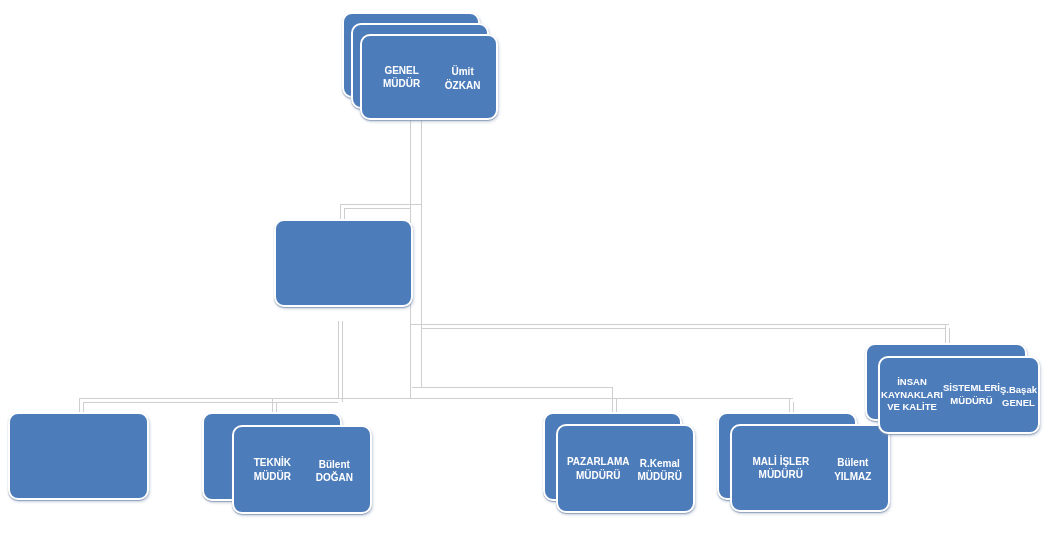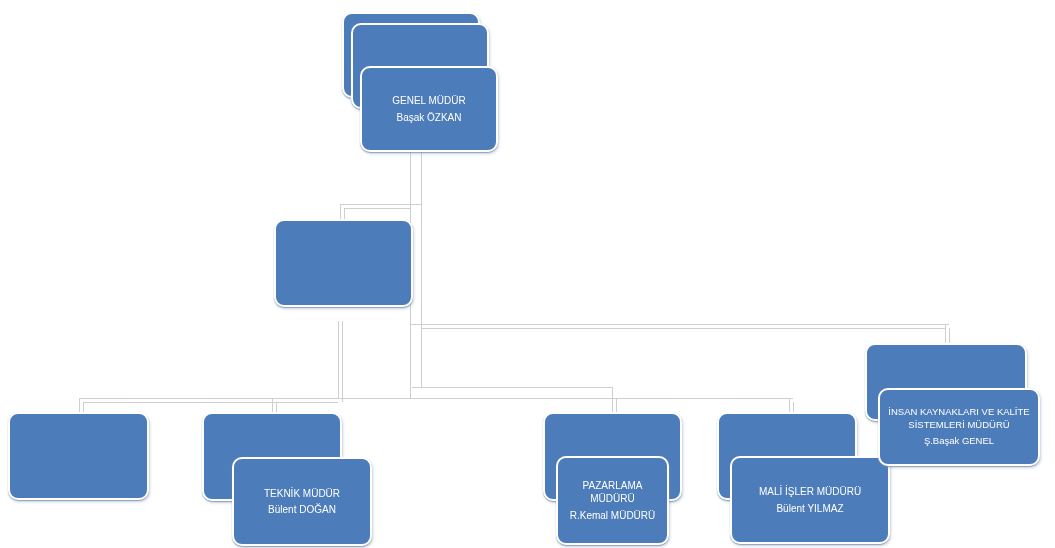--- a/index.html
+++ b/index.html
@@ -15,25 +15,24 @@
   .cl.v { width:1px; }
   
   .nodebox {
     position:absolute; box-sizing:border-box;
     background:#4d7cba;
     border:2px solid #ffffff;
     border-radius:10px;
     box-shadow:0 1px 1px rgba(125,145,175,0.75), 1px 2px 3px rgba(125,145,175,0.38);
   }
   .nodebox.front {
-    display:flex; flex-direction:column; align-items:center; justify-content:center;
+    display:flex; flex-direction:row; align-items:center; justify-content:center;
     text-align:center; color:#ffffff;
-    font-weight:normal; font-size:10px; line-height:1.35;
+    font-weight:bold; font-size:10px; line-height:1.35;
     padding:0 6px;
-    margin-top:32px;
   }
   .nodebox .pname { margin-top:3px; }
   .nodebox.small-text { font-size:9.5px; padding:0 3px; }
 </style>
 </head>
 <body>
 
 <div class="canvas">
 
   <div class="cl v" style="left:410px;top:119px;height:279px"></div>
@@ -62,35 +61,35 @@
   <div class="cl v" style="left:276px;top:402px;height:11px"></div>
   <div class="cl v" style="left:612px;top:387px;height:26px"></div>
   <div class="cl v" style="left:616px;top:398px;height:15px"></div>
   <div class="cl v" style="left:789px;top:398px;height:15px"></div>
   <div class="cl v" style="left:793px;top:402px;height:11px"></div>
 
   <div class="nodebox" style="left:342px;top:12px;width:138px;height:86px"></div>
   <div class="nodebox" style="left:351px;top:23px;width:138px;height:86px"></div>
   <div class="nodebox front" style="left:360px;top:34px;width:138px;height:86px">
     <div class="title">GENEL MÜDÜR</div>
-    <div class="pname">Başak ÖZKAN</div>
+    <div class="pname">Ümit ÖZKAN</div>
   </div>
 
   <div class="nodebox" style="left:274px;top:219px;width:139px;height:88px"></div>
 
   <div class="nodebox" style="left:8px;top:412px;width:141px;height:88px"></div>
 
   <div class="nodebox" style="left:202px;top:412px;width:140px;height:89px"></div>
   <div class="nodebox front" style="left:232px;top:425px;width:140px;height:89px">
     <div class="title">TEKNİK MÜDÜR</div>
     <div class="pname">Bülent DOĞAN</div>
   </div>
 
   <div class="nodebox" style="left:543px;top:412px;width:139px;height:89px"></div>
-  <div class="nodebox front" style="left:556px;top:424px;width:113px;height:89px">
+  <div class="nodebox front" style="left:556px;top:424px;width:139px;height:89px">
     <div class="title">PAZARLAMA MÜDÜRÜ</div>
     <div class="pname">R.Kemal MÜDÜRÜ</div>
   </div>
 
   <div class="nodebox" style="left:717px;top:412px;width:140px;height:88px"></div>
   <div class="nodebox front" style="left:730px;top:424px;width:160px;height:88px">
     <div class="title">MALİ İŞLER MÜDÜRÜ</div>
     <div class="pname">Bülent YILMAZ</div>
   </div>
 

